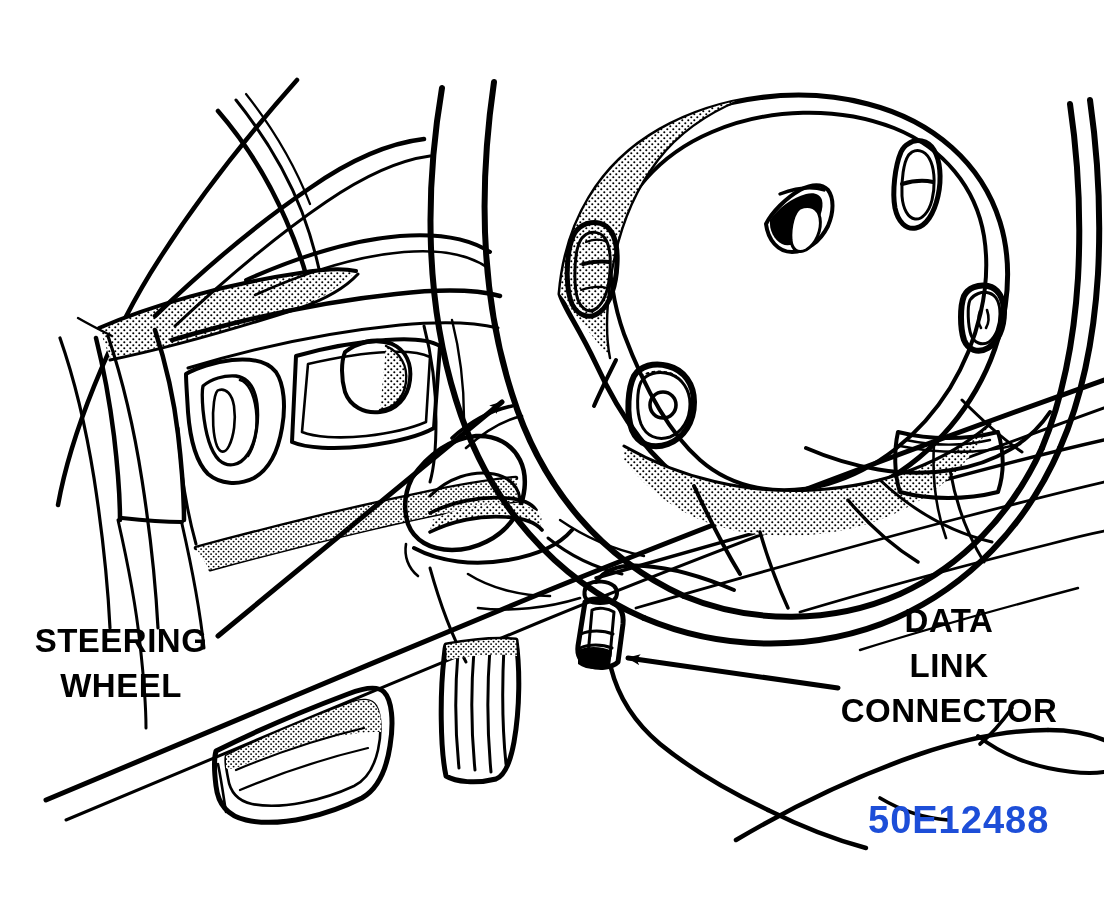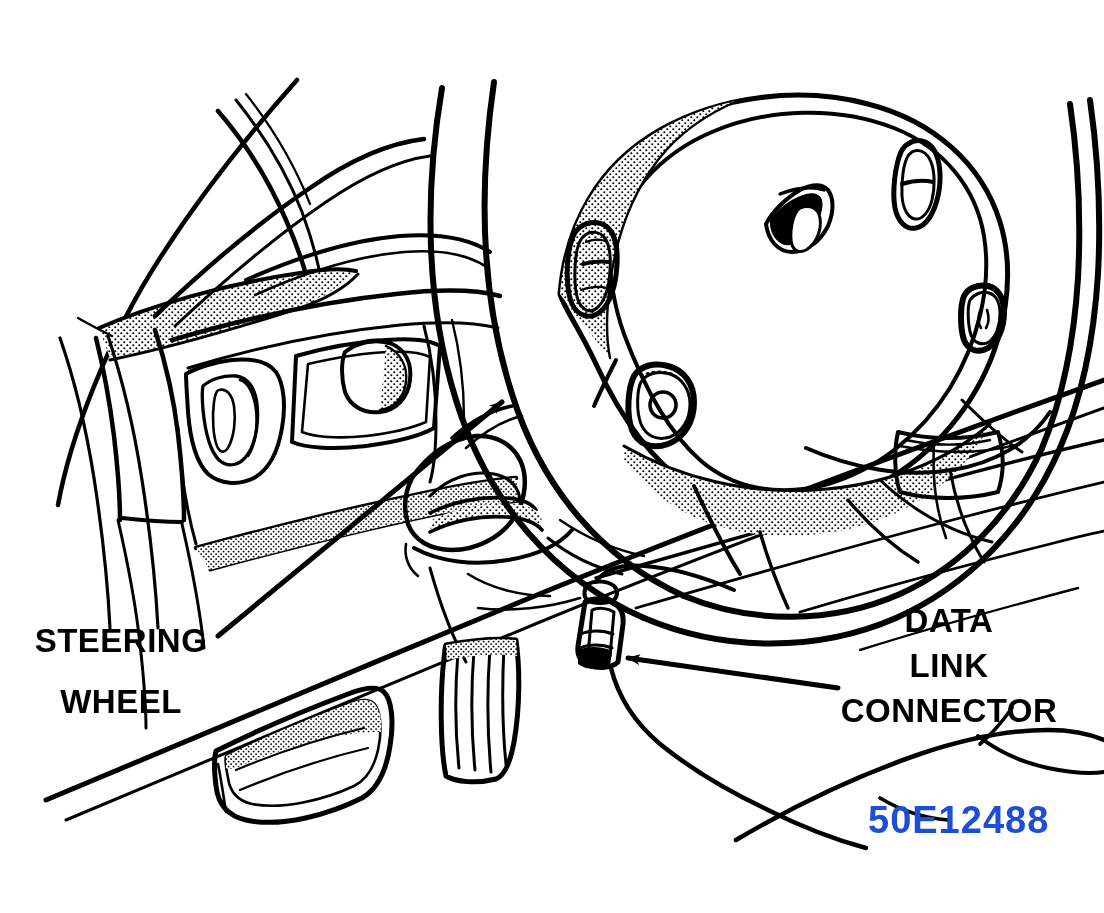--- a/index.html
+++ b/index.html
@@ -40,21 +40,21 @@
   }
   #label-steering-wheel {
     left: 30px;
     top: 616px;
     font-size: 33px;
     text-align: center;
     width: 182px;
   }
   #label-steering-wheel .line2 {
     display: block;
-    margin-top: 28px;
+    margin-top: 12px;
   }
   #label-data-link-connector {
     left: 840px;
     top: 596px;
     font-size: 33px;
     text-align: center;
     width: 218px;
   }
   #label-data-link-connector .line {
     display: block;

